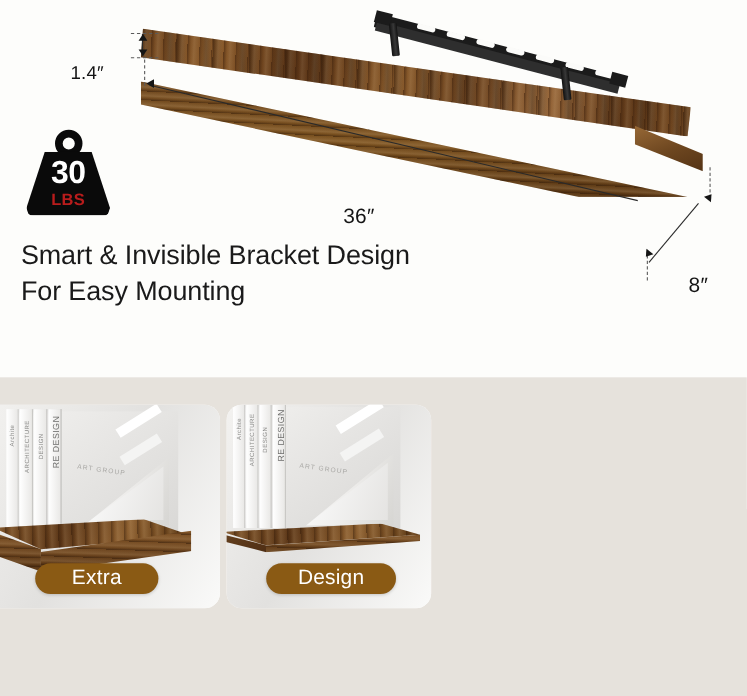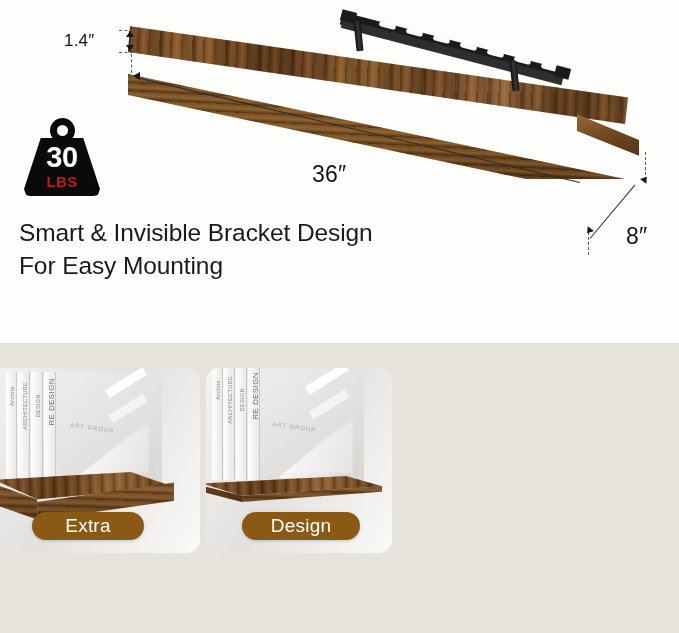--- a/index.html
+++ b/index.html
@@ -102,22 +102,23 @@
     transform: rotate(14.6deg);
   }
 
   
   .dim-label {
     position: absolute;
     color: #141414;
     font-size: 17px;
     letter-spacing: .2px;
     white-space: nowrap;
-  }
-  .dim-label.big { font-size: 23px; }
+    margin-top: 26px;
+  }
+  .dim-label.big { font-size: 19px; }
   .dot-line-v {
     position: absolute;
     border-left: 1.3px dashed #5A5A5A;
   }
   .dot-line-h {
     position: absolute;
     border-top: 1.3px dashed #5A5A5A;
   }
   .solid-line {
     position: absolute;

